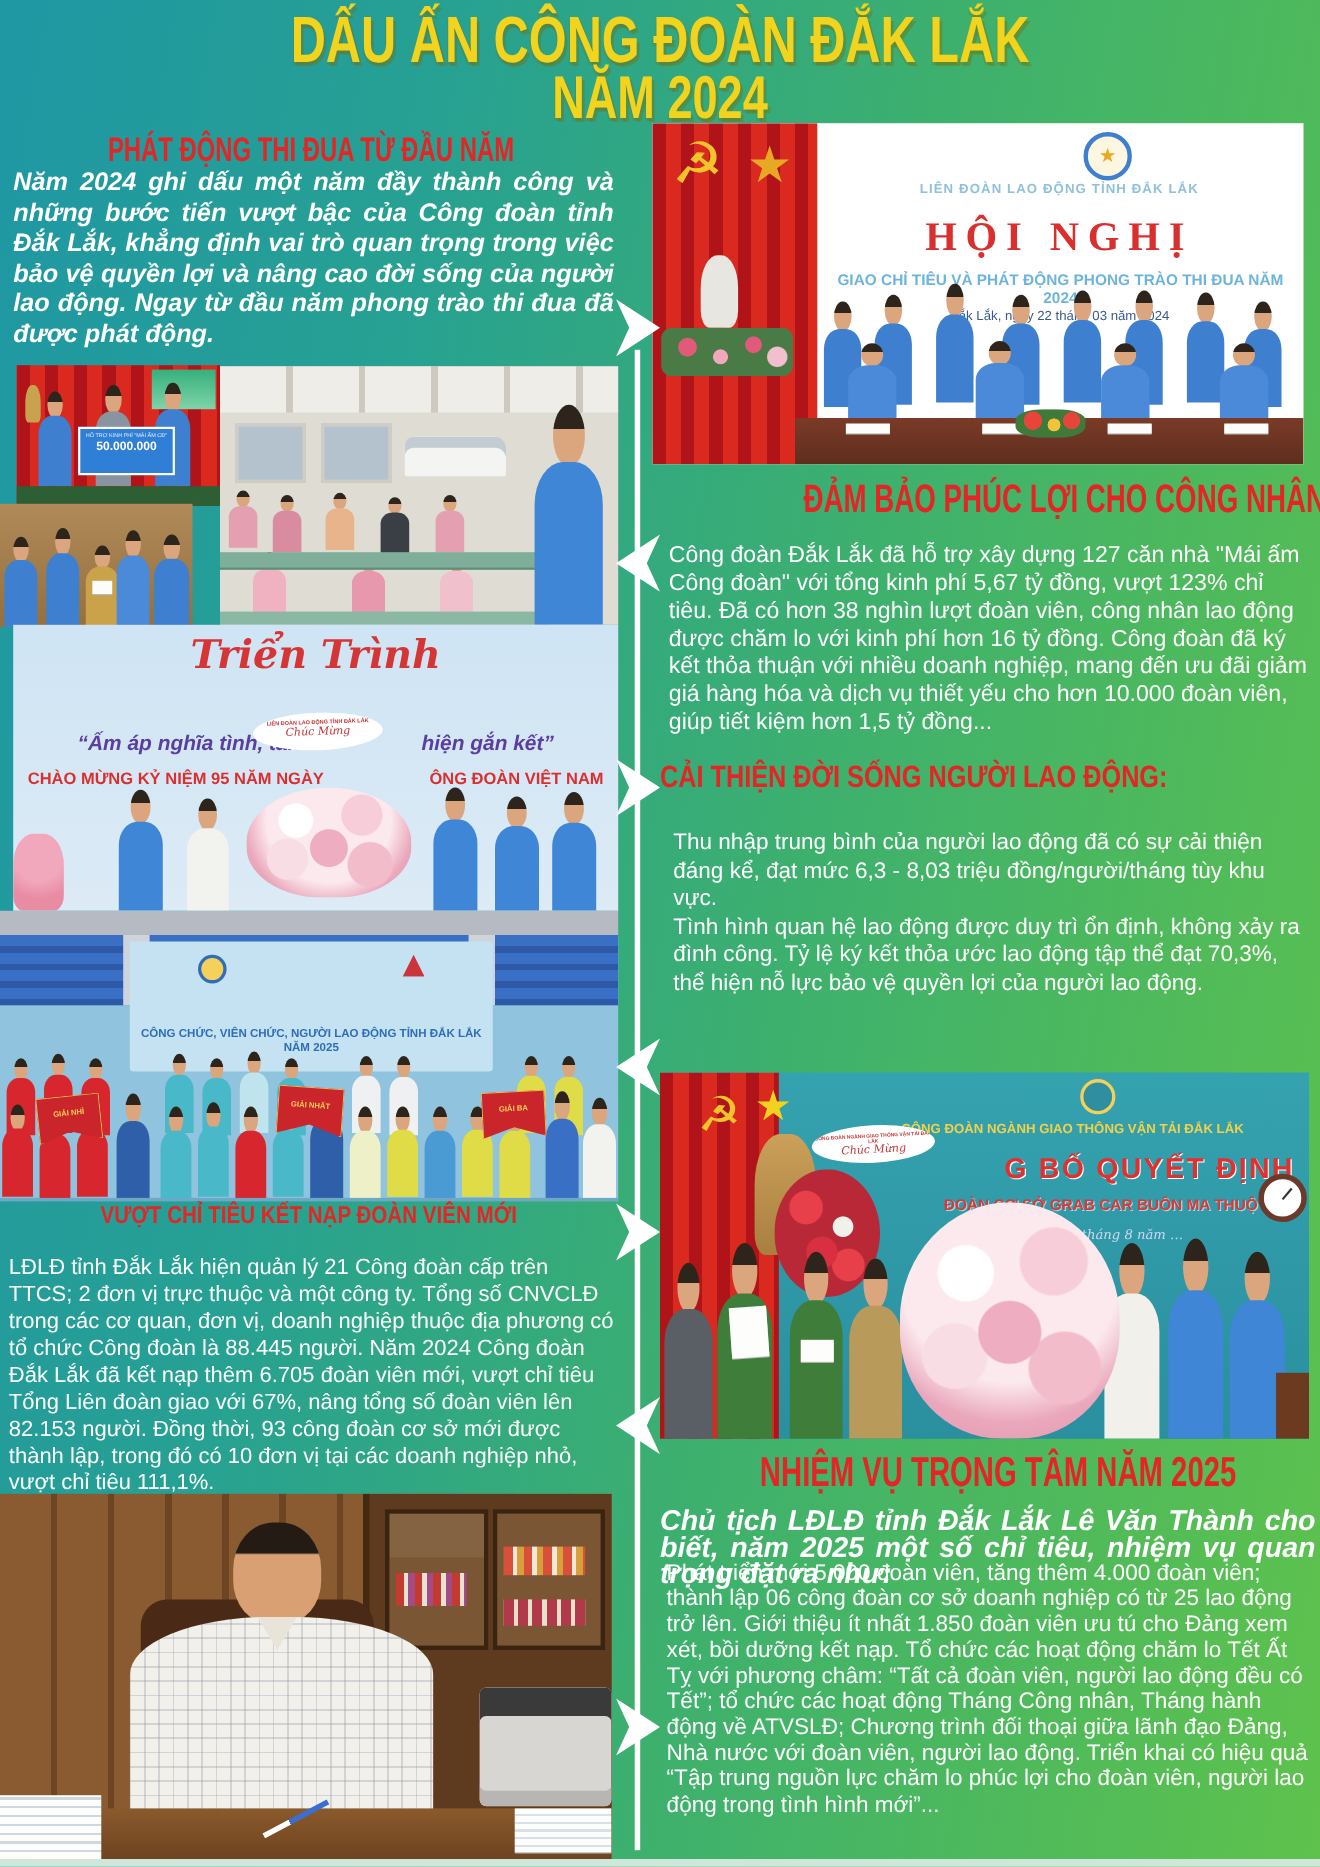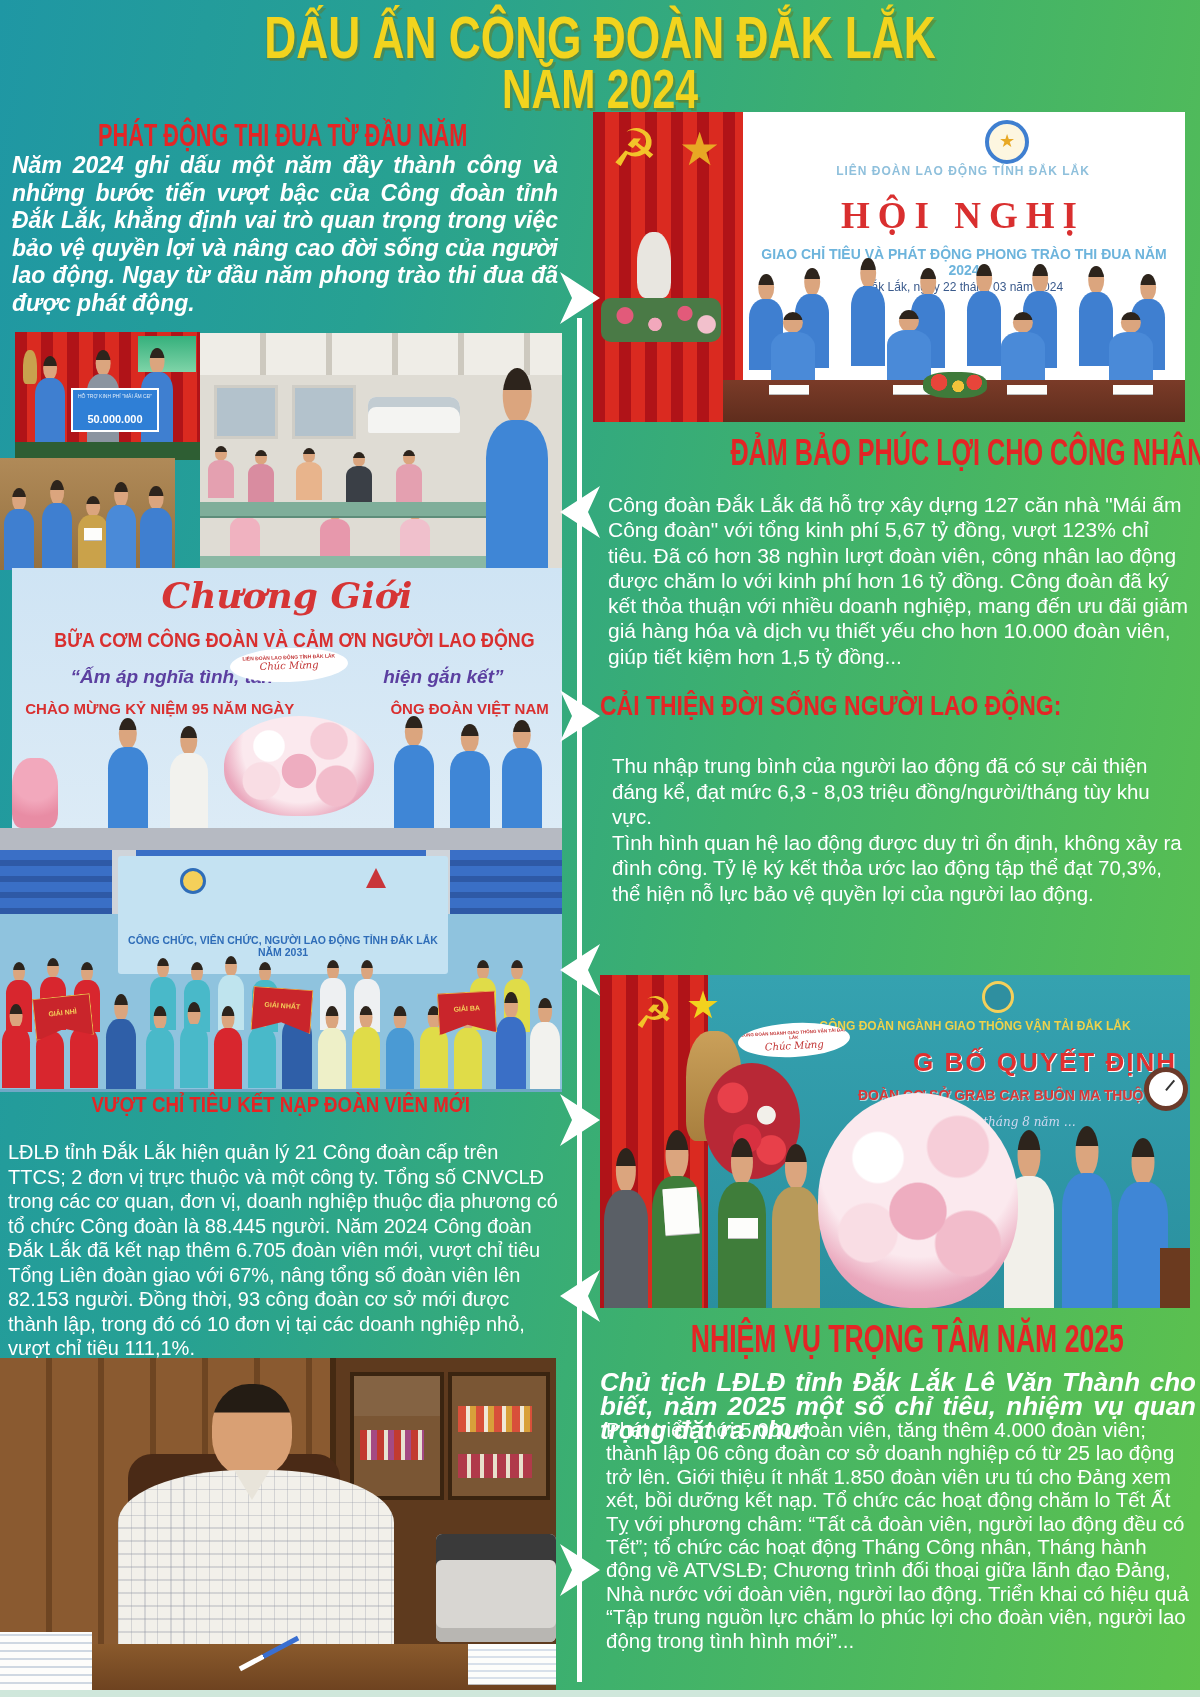--- a/index.html
+++ b/index.html
@@ -61,21 +61,21 @@
 <div class="abs wtxt it" style="left:12px;top:152px;width:546px;font-size:23px;line-height:27.5px;text-align:justify;">Năm 2024 ghi dấu một năm đầy thành công và những bước tiến vượt bậc của Công đoàn tỉnh Đắk Lắk, khẳng định vai trò quan trọng trong việc bảo vệ quyền lợi và nâng cao đời sống của người lao động. Ngay từ đầu năm phong trào thi đua đã được phát động.</div>
 
 <div class="photo curtain" style="left:15px;top:332px;width:185px;height:128px;">
   <div class="abs" style="right:4px;top:4px;width:58px;height:36px;background:linear-gradient(#35b07c,#7fd4a8);"></div>
   <div class="abs" style="left:8px;top:18px;width:14px;height:34px;background:#c8a24e;border-radius:45% 45% 20% 20%;"></div>
   <i class="pp" style="left:20px;bottom:18px;width:30px;height:86px;--c:#3f7fd0;"></i>
   <i class="pp" style="left:72px;bottom:18px;width:32px;height:92px;--c:#8a94a0;"></i>
   <i class="pp" style="left:126px;bottom:18px;width:32px;height:94px;--c:#3f7fd0;"></i>
   <div class="abs" style="left:56px;top:56px;width:84px;height:40px;background:#2f7fd6;border:2px solid #fff;color:#fff;text-align:center;">
     <div style="font-size:5px;margin-top:3px;opacity:.85;">HỖ TRỢ KINH PHÍ "MÁI ẤM CĐ"</div>
-    <div style="font-size:11px;font-weight:bold;margin-top:14px;">50.000.000</div>
+    <div style="font-size:11px;font-weight:bold;margin-top:1px;">50.000.000</div>
   </div>
   <div class="abs" style="left:0;bottom:0;width:100%;height:18px;background:#2e5e33;"></div>
 </div>
 
 <div class="photo" style="left:200px;top:333px;width:362px;height:235px;background:#dfdcd4;">
   <div class="abs" style="left:0;top:0;width:100%;height:42px;background:repeating-linear-gradient(90deg,#efede7 0 60px,#cdc9bf 60px 66px);"></div>
   <div class="abs" style="left:14px;top:52px;width:58px;height:48px;background:#b3c2cc;border:3px solid #cfcdc6;"></div>
   <div class="abs" style="left:92px;top:52px;width:58px;height:48px;background:#b3c2cc;border:3px solid #cfcdc6;"></div>
   <div class="abs" style="left:168px;top:64px;width:92px;height:36px;background:#f4f4f2;border-radius:8px 10px 2px 2px;box-shadow:inset 0 10px 0 #c2ccd2;"></div>
   <i class="pp" style="left:8px;bottom:70px;width:26px;height:52px;--c:#e4a0b0;"></i>
@@ -94,24 +94,21 @@
 <div class="photo" style="left:0;top:458px;width:175px;height:112px;background:linear-gradient(#b08a58,#94703f);">
   <i class="pp" style="left:4px;bottom:0;width:30px;height:82px;--c:#3f7fd0;"></i>
   <i class="pp" style="left:42px;bottom:0;width:30px;height:90px;--c:#3f7fd0;"></i>
   <i class="pp" style="left:78px;bottom:0;width:30px;height:74px;--c:#caa24a;"></i>
   <i class="pp" style="left:106px;bottom:0;width:30px;height:88px;--c:#4a8ad8;"></i>
   <i class="pp" style="left:140px;bottom:0;width:32px;height:84px;--c:#3f7fd0;"></i>
   <div class="paper abs" style="left:84px;bottom:30px;width:18px;height:12px;"></div>
 </div>
 
 <div class="photo" style="left:12px;top:568px;width:550px;height:260px;background:linear-gradient(#cfe4f4,#dcebf6);">
-  <div class="abs" style="left:0;top:6px;width:100%;text-align:center;color:#d63535;font-family:'DejaVu Serif',serif;font-style:italic;font-weight:bold;font-size:36px;">Chương Giới</div>
-  <div class="abs h-red" style="left:0;top:60px;width:100%;font-size:21px;color:#d92f2f;">
-    <span class="semi">BỮA CƠM CÔNG ĐOÀN VÀ CẢM ƠN NGƯỜI LAO ĐỘNG</span>
-  </div>
+  <div class="abs" style="left:0;top:6px;width:100%;text-align:center;color:#d63535;font-family:'DejaVu Serif',serif;font-style:italic;font-weight:bold;font-size:36px;">Triển Trình</div>
   <div class="abs" style="left:0;top:98px;width:100%;text-align:center;color:#5b3fa0;font-style:italic;font-weight:bold;font-size:19px;">
     <span>“Ấm áp nghĩa tình, tan</span><span style="display:inline-block;width:110px;"></span><span>hiện gắn kết”</span>
   </div>
   <div class="oval abs" style="left:218px;top:80px;width:118px;height:34px;transform:rotate(-2deg);">
     <div style="font-size:5px;font-weight:bold;margin-top:6px;">LIÊN ĐOÀN LAO ĐỘNG TỈNH ĐẮK LẮK</div>
     <div style="font-size:10px;font-family:'DejaVu Serif',serif;font-style:italic;">Chúc Mừng</div>
   </div>
   <div class="abs" style="left:0;top:132px;width:100%;text-align:center;color:#d92f2f;font-weight:bold;font-size:15px;">
     <span>CHÀO MỪNG KỶ NIỆM 95 NĂM NGÀY</span><span style="display:inline-block;width:96px;"></span><span>ÔNG ĐOÀN VIỆT NAM</span>
   </div>
@@ -126,21 +123,21 @@
 
 <div class="photo" style="left:0;top:828px;width:562px;height:264px;background:#8fc3de;">
   <div class="abs" style="left:0;top:0;width:100%;height:22px;background:#b6bac2;"></div>
   <div class="abs" style="left:0;top:22px;width:100%;height:64px;
        background:repeating-linear-gradient(#3a6fc6 0 10px,#2e59a6 10px 16px);"></div>
   <div class="abs" style="left:112px;top:22px;width:24px;height:64px;background:#cfd4da;"></div>
   <div class="abs" style="left:426px;top:22px;width:24px;height:64px;background:#cfd4da;"></div>
   <div class="abs" style="left:118px;top:28px;width:330px;height:118px;background:#c4e2f2;border-radius:3px;">
     <div class="abs" style="left:62px;top:12px;width:20px;height:20px;border:3px solid #2f6db8;border-radius:50%;background:#f5d05a;"></div>
     <div class="abs" style="right:62px;top:12px;width:20px;height:20px;background:#c9353a;clip-path:polygon(50% 0,100% 100%,0 100%);"></div>
-    <div class="abs" style="left:0;top:78px;width:100%;text-align:center;color:#2f6db8;font-weight:bold;font-size:10.5px;">CÔNG CHỨC, VIÊN CHỨC, NGƯỜI LAO ĐỘNG TỈNH ĐẮK LẮK NĂM 2031</div>
+    <div class="abs" style="left:0;top:78px;width:100%;text-align:center;color:#2f6db8;font-weight:bold;font-size:10.5px;">CÔNG CHỨC, VIÊN CHỨC, NGƯỜI LAO ĐỘNG TỈNH ĐẮK LẮK NĂM 2025</div>
   </div>
   <i class="pp" style="left:6px;bottom:60px;width:26px;height:70px;--c:#d8262e;"></i>
   <i class="pp" style="left:40px;bottom:62px;width:26px;height:72px;--c:#d8262e;"></i>
   <i class="pp" style="left:74px;bottom:60px;width:26px;height:70px;--c:#d8262e;"></i>
   <i class="pp" style="left:150px;bottom:62px;width:26px;height:72px;--c:#49b9c9;"></i>
   <i class="pp" style="left:184px;bottom:60px;width:26px;height:70px;--c:#49b9c9;"></i>
   <i class="pp" style="left:218px;bottom:62px;width:26px;height:74px;--c:#bfe4ee;"></i>
   <i class="pp" style="left:252px;bottom:60px;width:26px;height:70px;--c:#49b9c9;"></i>
   <i class="pp" style="left:320px;bottom:62px;width:26px;height:70px;--c:#eef0f2;"></i>
   <i class="pp" style="left:354px;bottom:60px;width:26px;height:72px;--c:#eef0f2;"></i>

